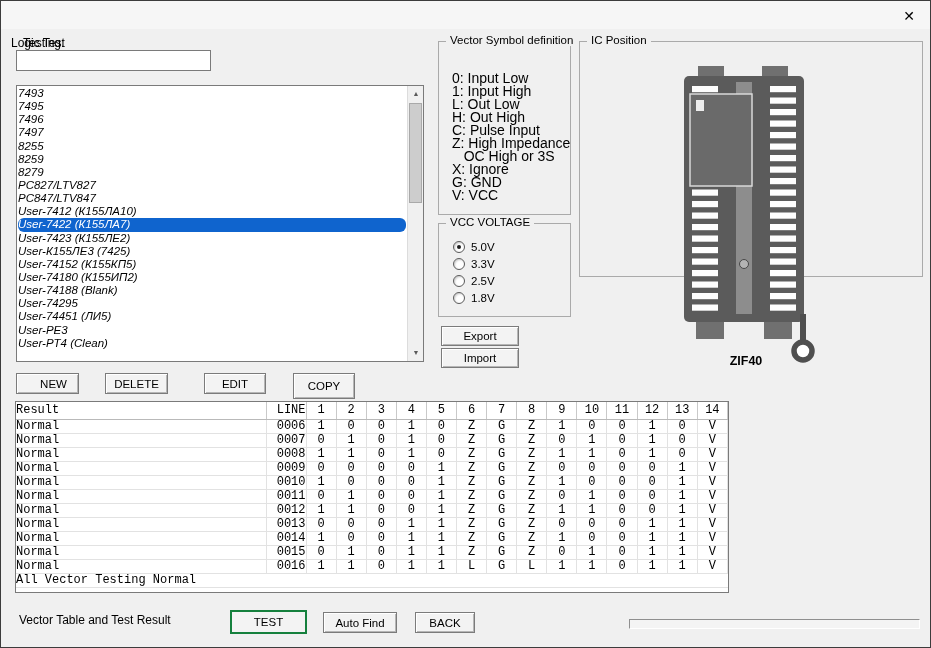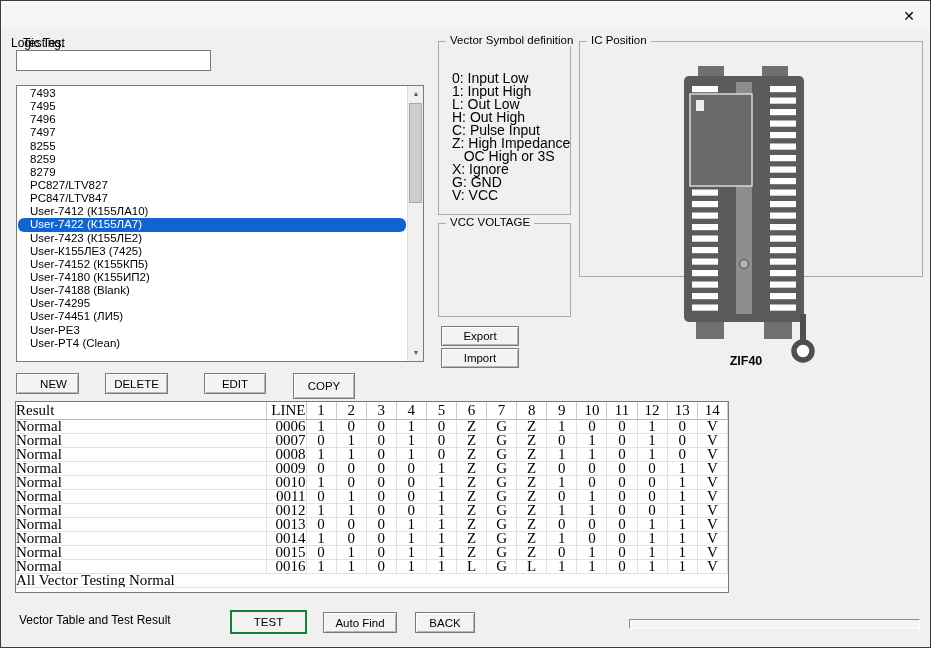--- a/index.html
+++ b/index.html
@@ -16,22 +16,22 @@
 
   .lbl { position:absolute; font-size:12px; }
 
   .txtinput { position:absolute; left:15px; top:49px; width:195px; height:21px;
     background:#fff; border:1px solid #7a7a7a; font-size:12px; padding:2px 4px;
     font-family:"Liberation Sans", sans-serif; }
 
   .listbox { position:absolute; left:15px; top:84px; width:408px; height:277px;
     background:#fff; border:1px solid #7a7a7a; overflow:hidden; }
   .listbox .items { position:absolute; left:1px; top:1px; right:17px; bottom:1px; }
-  .list-item { height:13.15px; line-height:13.15px; font-size:11.5px; padding-left:12px;
-    white-space:nowrap; overflow:hidden; }
+  .list-item { height:13.15px; line-height:13.15px; font-size:11.5px; padding-left:0;
+    white-space:nowrap; overflow:hidden;font-style:italic; }
   .list-item.selected { background:#0f64ce; color:#fff;border-radius:6px; }
 
   .scrollbar { position:absolute; top:0; right:0; bottom:0; width:16px;
     background:#f0f0f0; border-left:1px solid #dcdcdc; }
   .sb-up, .sb-down { position:absolute; left:0; width:16px; height:16px;
     font-size:7px; color:#5a5a5a; text-align:center; line-height:16px; }
   .sb-up { top:0; } .sb-down { bottom:0; }
   .sb-thumb { position:absolute; left:1px; top:17px; width:13px; height:100px;
     background:#cdcdcd; border:1px solid #a9a9a9; }
 
@@ -57,21 +57,21 @@
   .radio-label { font-size:11.5px; margin-left:6px; }
 
   .ic-group { left:578px; top:40px; width:344px; height:236px; }
   .zif-svg { position:absolute; left:82px; top:22px; }
   .zif-label { position:absolute; left:104px; top:312px; width:124px;
     text-align:center; font-size:12.5px; font-weight:bold; }
 
   .table-wrap { position:absolute; left:14px; top:400px; width:714px; height:192px;
     background:#fff; border:1px solid #7a7a7a; overflow:hidden; }
   table.vtable { border-collapse:collapse; table-layout:fixed; width:712px;
-    font-size:15px; font-family:Liberation Serif, serif; }
+    font-size:12px; font-family:Liberation Mono, monospace; }
   table.vtable th, table.vtable td { padding:0; height:14px; line-height:13px;
     overflow:hidden; white-space:nowrap; }
   table.vtable th { height:17px; font-weight:normal;
     border-right:1px solid #c9c9c9; border-bottom:1px solid #b9b9b9; }
   table.vtable td { border-right:1px solid #e2e2e2; border-bottom:1px solid #e2e2e2; }
   th.c-result, td.c-result { width:250px; text-align:left; padding-left:5px; }
   th.c-line, td.c-line { width:40px; text-align:right; padding-right:6px; }
   th.c-val, td.c-val { text-align:center; }
   th:last-child, td:last-child { border-right:none; }
 
@@ -137,20 +137,38 @@
         <div class="vs-line">Z: High Impedance</div>
         <div class="vs-line">   OC High or 3S</div>
         <div class="vs-line">X: Ignore</div>
         <div class="vs-line">G: GND</div>
         <div class="vs-line">V: VCC</div>
       </div>
   </div>
 
   <div class="groupbox" style="left:437px; top:222px; width:133px; height:94px;">
     <span class="legend">VCC VOLTAGE</span>
+    <div class="radio-group">
+        <div class="radio-row">
+          <span class="radio on"></span>
+          <span class="radio-label">5.0V</span>
+        </div>
+        <div class="radio-row">
+          <span class="radio"></span>
+          <span class="radio-label">3.3V</span>
+        </div>
+        <div class="radio-row">
+          <span class="radio"></span>
+          <span class="radio-label">2.5V</span>
+        </div>
+        <div class="radio-row">
+          <span class="radio"></span>
+          <span class="radio-label">1.8V</span>
+        </div>
+      </div>
   </div>
 
   <div class="btn" style="left:440px; top:325px; width:78px; height:20px;">Export</div>
   <div class="btn" style="left:440px; top:347px; width:78px; height:20px;">Import</div>
 
   <div class="groupbox ic-group">
     <span class="legend">IC Position</span>
 
     <svg class="zif-svg" width="170" height="305" viewBox="0 0 170 305">
       <rect x="36" y="2" width="26" height="14" fill="#707070"></rect>

